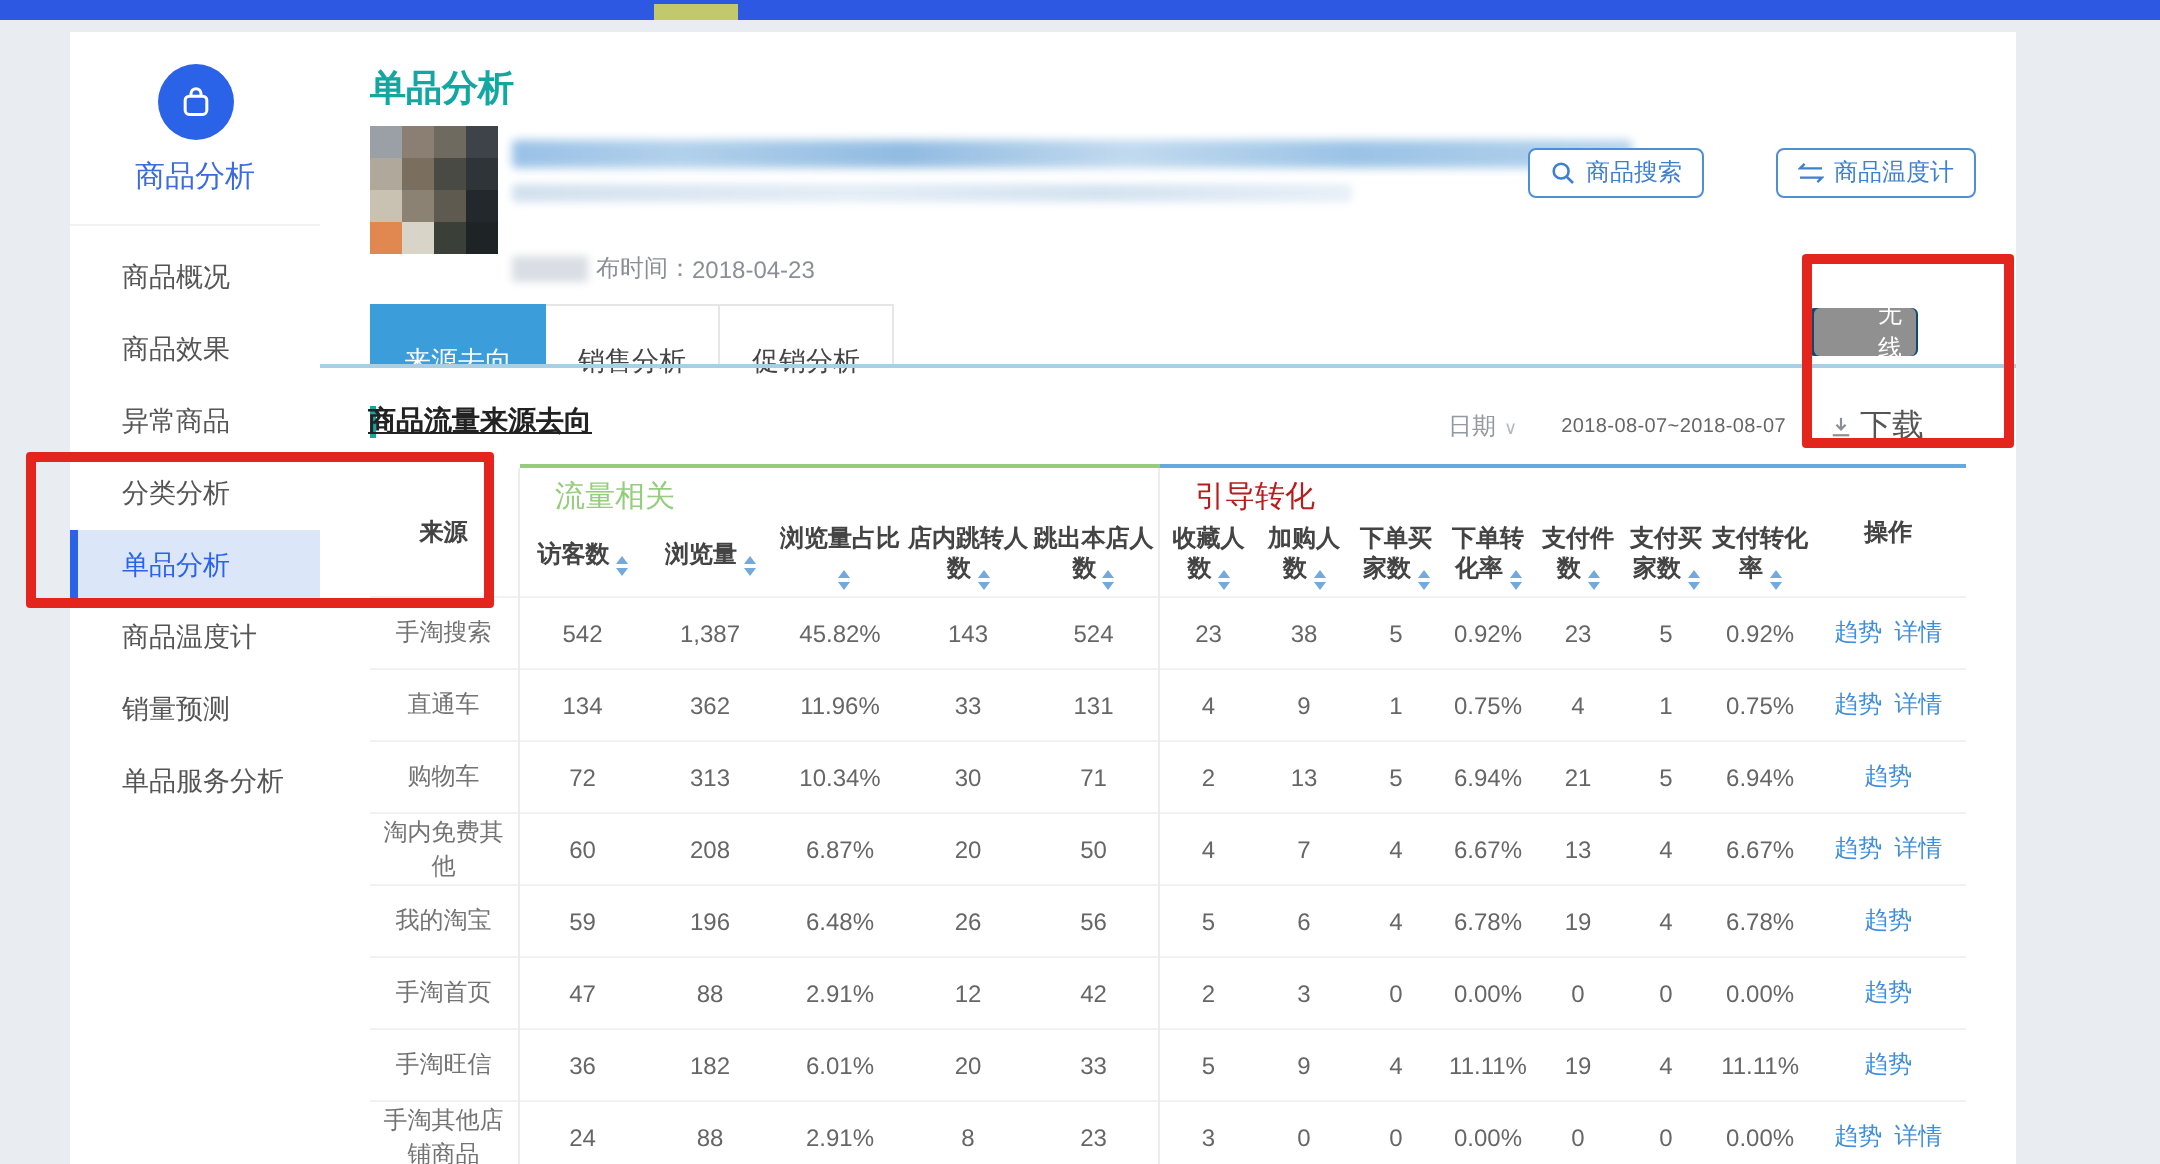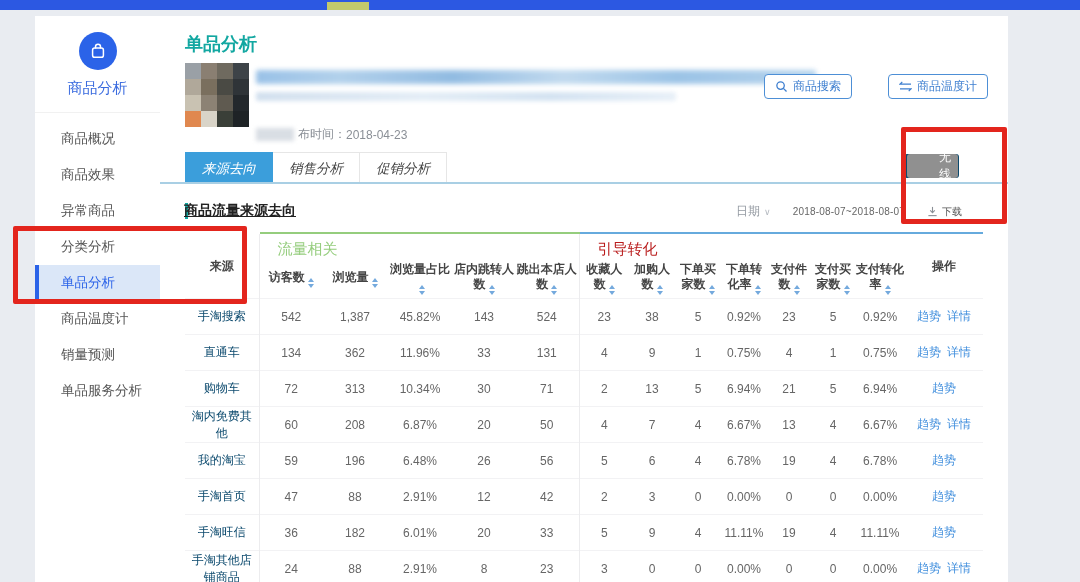--- a/index.html
+++ b/index.html
@@ -42,53 +42,53 @@
 
   
   .btn-outline { position:absolute; top:58px; height:25px; border:1px solid #4d8fd6; border-radius:4px;
     background:#fff; color:#3e7fd0; font-size:12px; display:flex; align-items:center; gap:5px;
     padding:0 10px; cursor:pointer; white-space:nowrap; }
   #btn-search { left:604px; }
   #btn-thermo { left:728px; }
 
   
   .tabs { position:absolute; left:25px; top:136px; display:flex; }
-  .tab { height:31px; line-height:31px; padding:0 16px; font-size:13.5px; color:#444; background:#fff;
-    border:1px solid #e6e6e6; border-left:none; cursor:pointer; white-space:nowrap;font-style:italic; }
+  .tab { height:31px; line-height:31px; padding:12px 16px; font-size:13.5px; color:#444; background:#fff;
+    border:1px solid #e6e6e6; border-left:none; cursor:pointer; white-space:nowrap; }
   .tab:first-child { border-left:1px solid #e6e6e6; }
   .tab.active { background:#3b9edb; border-color:#3b9edb; color:#fff; }
   .tab-underline { position:absolute; left:0; top:166px; width:848px; height:2px; background:#a9cfe4; }
 
   
   .toggle { position:absolute; top:138px; height:24px; font-size:12px; display:flex; align-items:center;
     justify-content:center; cursor:pointer; }
   #toggle-pc { left:744px; width:55px; background:#fff; border:3px solid #0c4a6e; border-radius:3px; color:#333; }
   #toggle-wireless { left:747px; width:51px; background:#909090; border-radius:3px; color:#fff;padding-left:32px; }
 
   
   .section-head { position:absolute; left:0; top:180px; width:848px; height:34px; }
   .sec-bar { position:absolute; left:25px; top:7px; width:3px; height:16px; background:#12a7a1; }
   .sec-title { position:absolute; left:24px; top:6px; font-size:14px; font-weight:bold; color:#222;text-decoration:underline; }
   .sec-right { position:absolute; right:46px; top:7px; display:flex; align-items:center; gap:22px; }
   .date-dropdown { font-size:12px; color:#949aa2; display:flex; align-items:center; gap:4px; cursor:pointer;justify-content:space-between; }
   .chevron { font-size:9px; color:#b5bac0; }
   .date-range { font-size:10px; color:#666; letter-spacing:.2px; }
-  .download { font-size:10px; color:#555; display:flex; align-items:center; gap:4px; cursor:pointer; }
+  .download { font-size:16px; color:#555; display:flex; align-items:center; gap:4px; cursor:pointer; }
 
   
   .table-wrap { position:absolute; left:25px; top:216px; width:798px; }
   table { border-collapse:collapse; table-layout:fixed; width:798px; }
   thead th { font-size:12px; color:#444; font-weight:bold; vertical-align:middle; text-align:center;
     line-height:15px; padding:3px 1px; }
   th.group-h { text-align:left; font-weight:normal; font-size:15px; padding:5px 0 2px 18px; border-top:2px solid; height:26px; }
   th.rowspan-h { border-top:2px solid transparent; }
   th.action-h { border-top:2px solid; }
   .col-sep { border-left:1px solid #ececee; }
   tbody td { height:36px; font-size:12px; color:#666; text-align:center; border-top:1px solid #f2f2f4; padding:0 1px; }
-  tbody td.src { color:#0c4a6e; }
+  tbody td.src { color:#737373; }
   .sort { display:inline-flex; flex-direction:column; gap:2px; margin-left:3px; vertical-align:-1px; cursor:pointer; }
   .sort i { display:block; width:0; height:0; border-left:3.5px solid transparent; border-right:3.5px solid transparent; }
   .sort .up { border-bottom:4px solid #74a9dd; }
   .sort .dn { border-top:4px solid #74a9dd; }
   .link { color:#3f8edd; cursor:pointer; margin:0 3px; white-space:nowrap; }
 
   
   .anno { position:absolute; border:5px solid #e3251d; z-index:60; pointer-events:none; border-radius:2px; }
   #anno1 { left:13px; top:226px; width:234px; height:78px; }
   #anno2 { left:901px; top:127px; width:106px; height:97px; }

